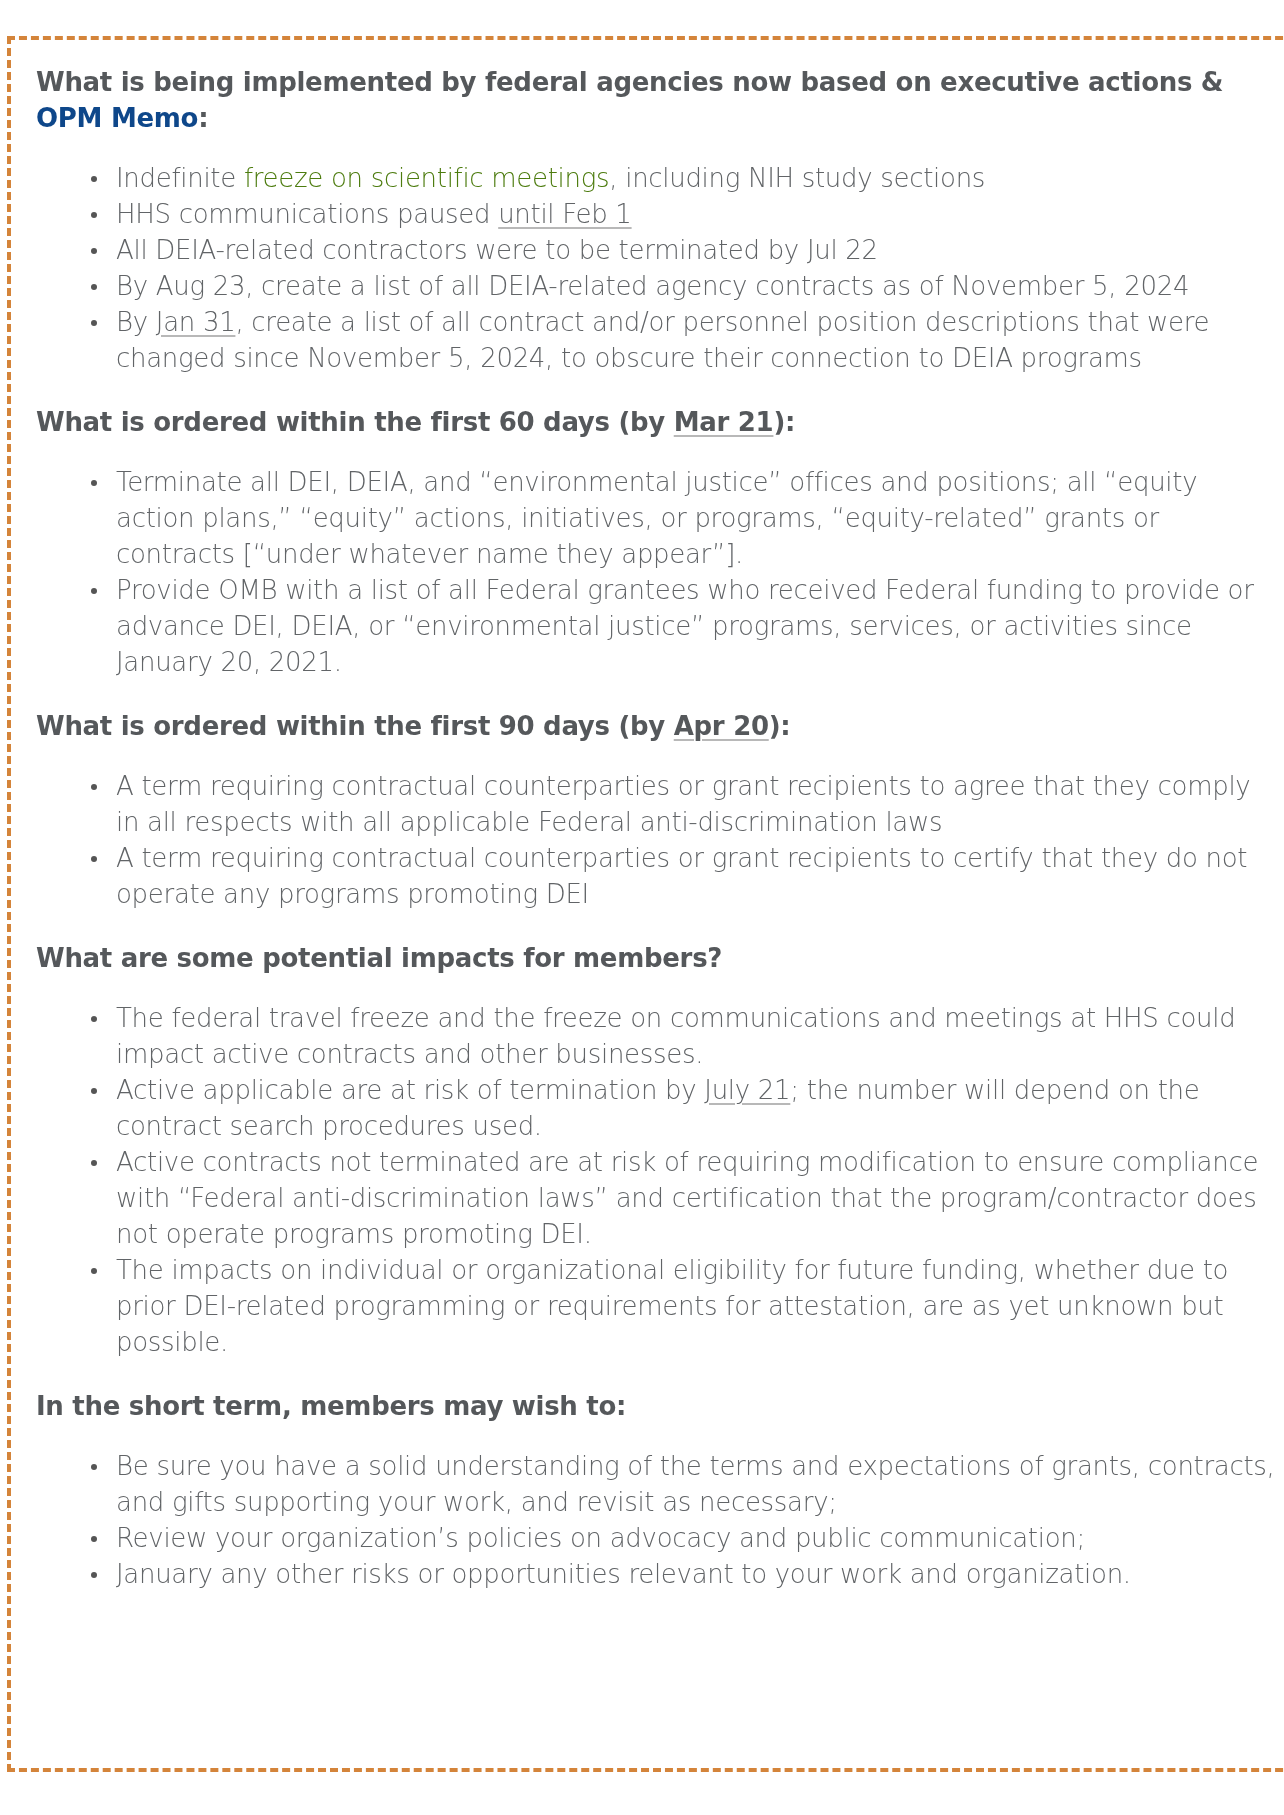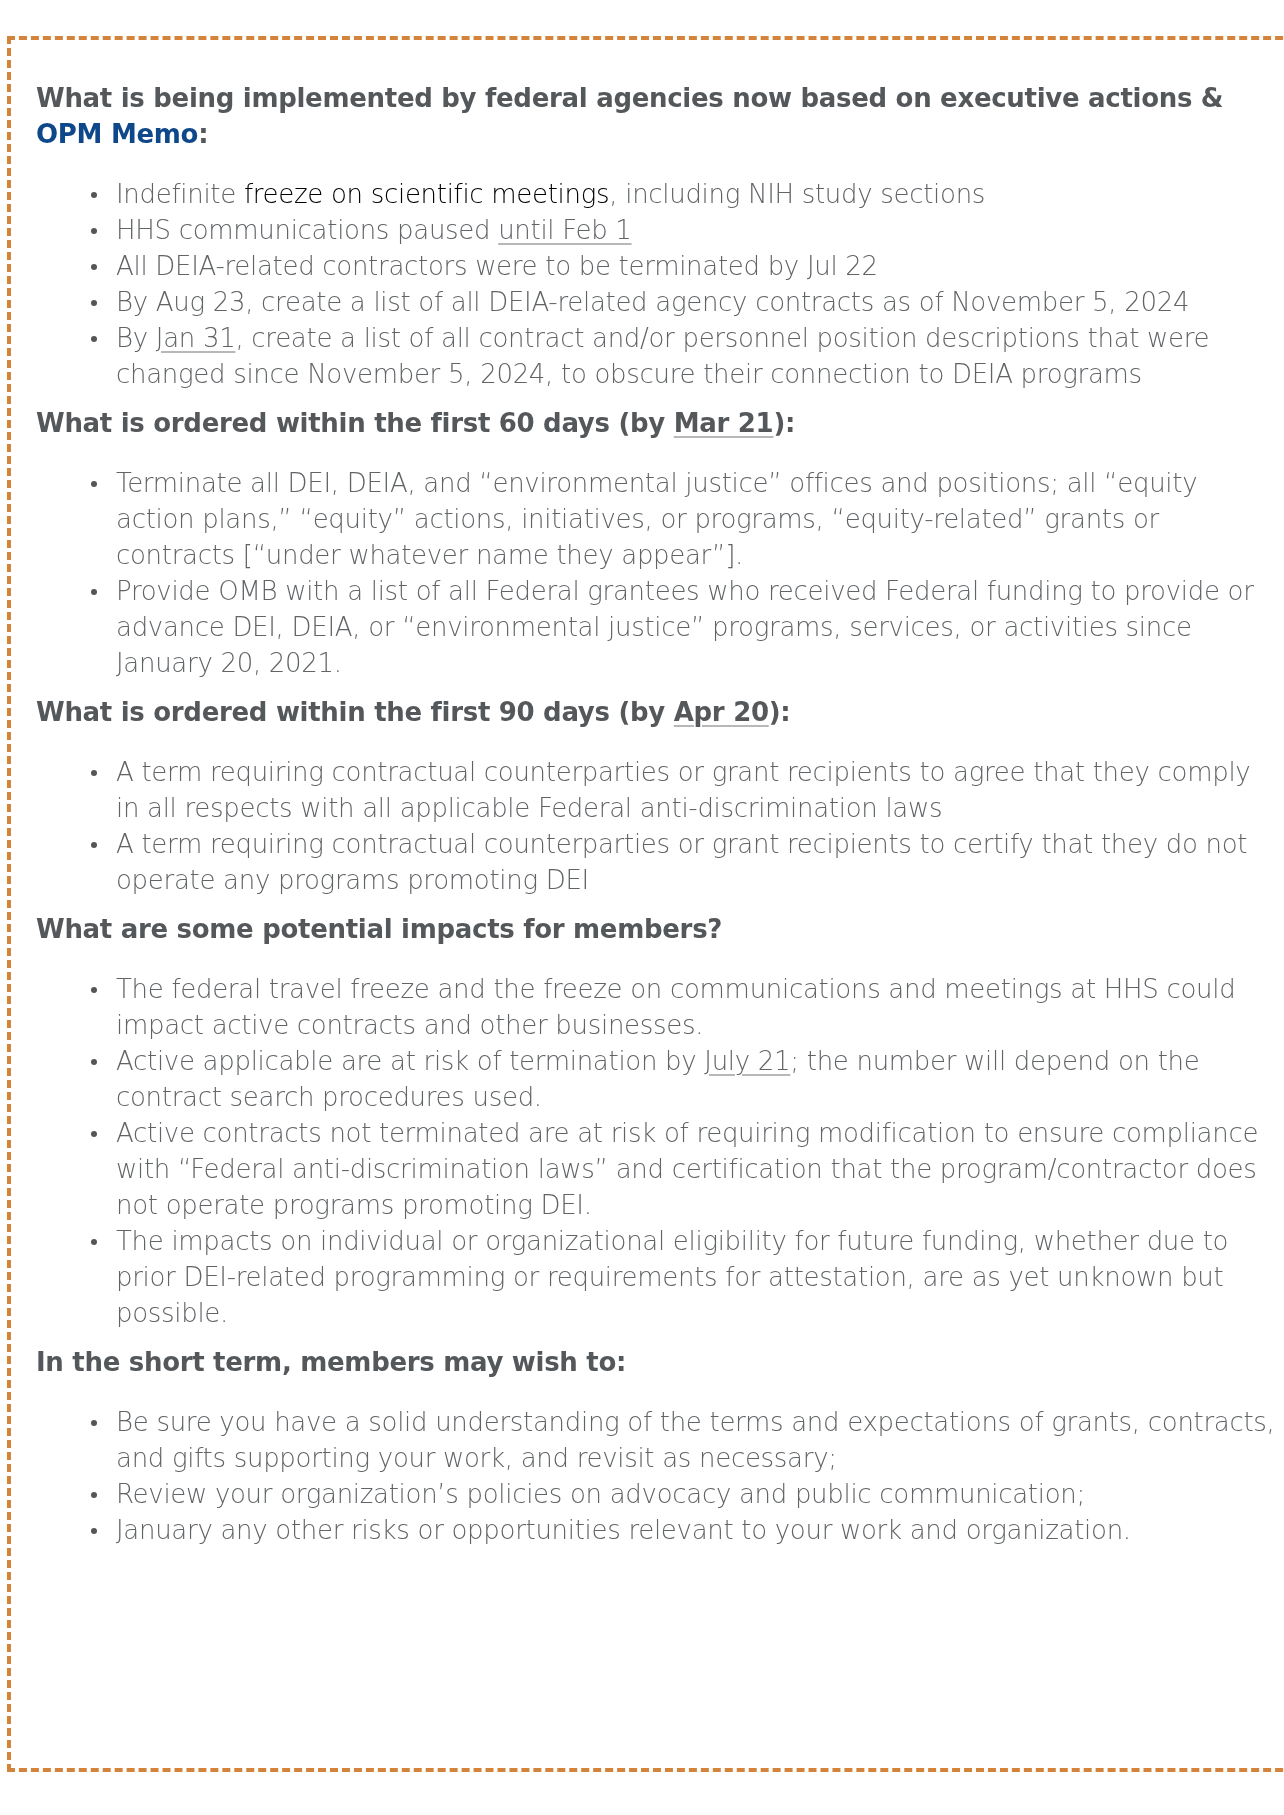--- a/index.html
+++ b/index.html
@@ -6,34 +6,34 @@
   body {
     width: 1284px; height: 1815px; overflow: hidden; position: relative;
     font-family: "DejaVu Sans", sans-serif; color: #5a5d60;
   }
   .box {
     position: absolute; left: 7px; top: 36px; width: 1300px; height: 1736px;
     border-left: 4px dashed #d4843a; border-top: 4px dashed #d4843a; border-bottom: 4px dashed #d4843a;
     box-sizing: border-box;
   }
   .content {
-    position: absolute; left: 36px; top: 80px; width: 1240px;
+    position: absolute; left: 36px; top: 64px; width: 1240px;
     font-size: 26px; line-height: 36px; letter-spacing: -0.3px;
   }
   h3 {
     margin: 0; font-size: 26px; line-height: 36px; font-weight: bold; color: #55585b;
   }
-  h3.spaced { margin-top: 13px; }
+  h3.spaced { margin-top: 28px; }
   ul { margin: 24px 0 0 0; padding-left: 80px; list-style: none; }
   li { position: relative; font-weight: 300; color: #616467; }
   li::before {
     content: ""; position: absolute; left: -25px; top: 16px; width: 6px; height: 6px;
     border-radius: 50%; background: #555;
   }
-  a.link { color: #000000; text-decoration: none; }
+  a.link { color: #4d7c0f; text-decoration: none; }
   a.link.bold { font-weight: bold; color: #0e478a; }
   .date { text-decoration: underline; text-decoration-color: #b8b8b8; text-underline-offset: 4px; text-decoration-thickness: 2px; }
 </style>
 </head>
 <body>
 
 <div class="box"></div>
 
 <div class="content">
 

